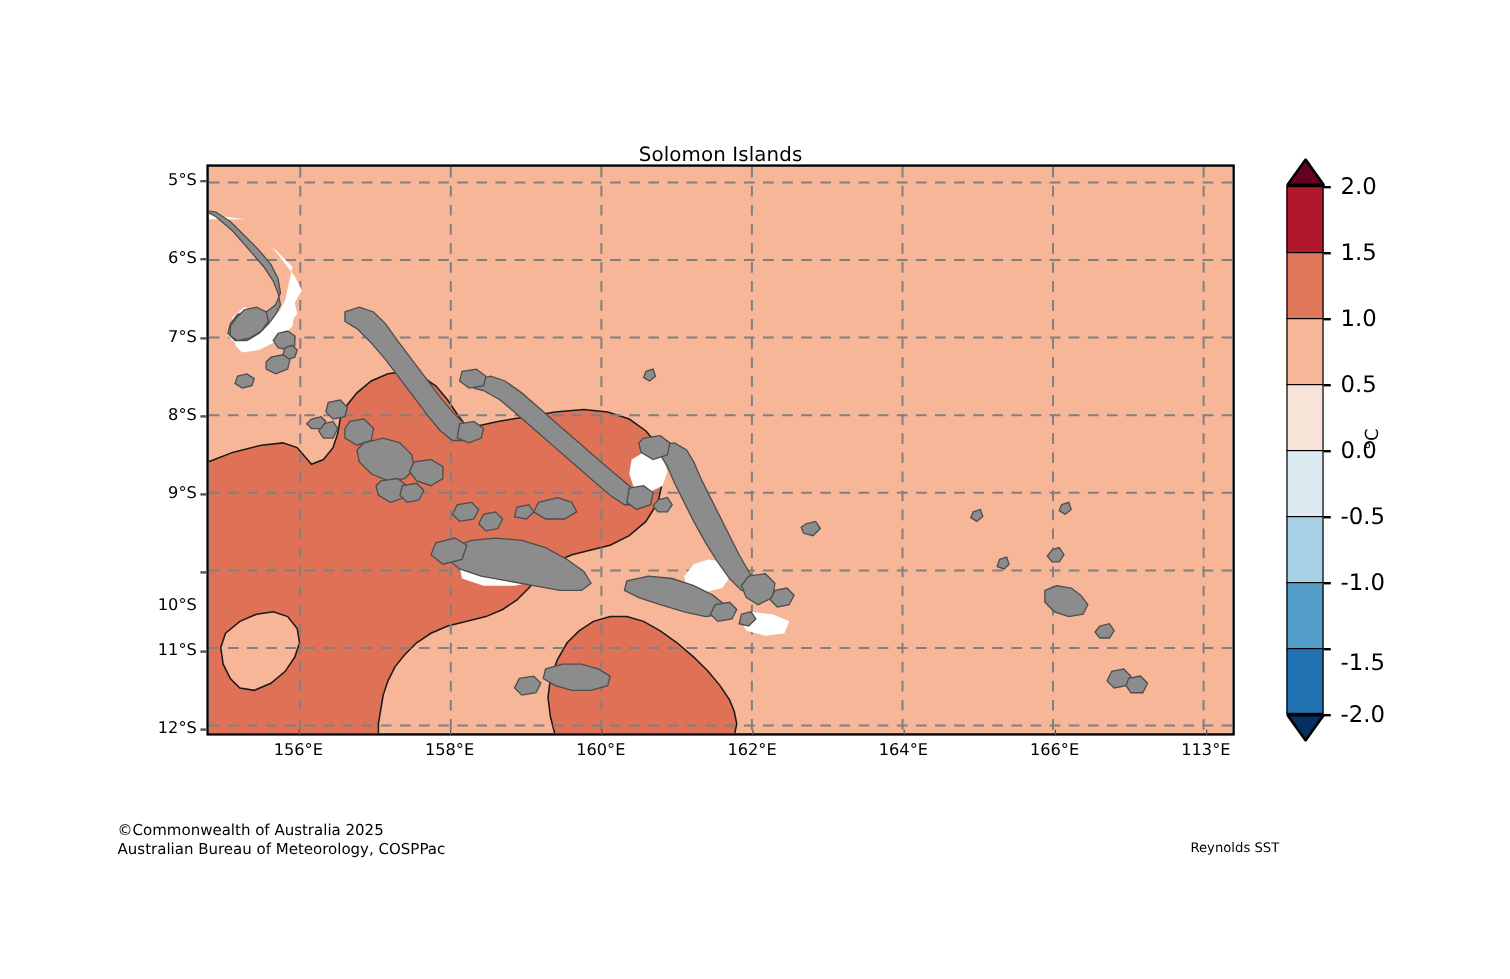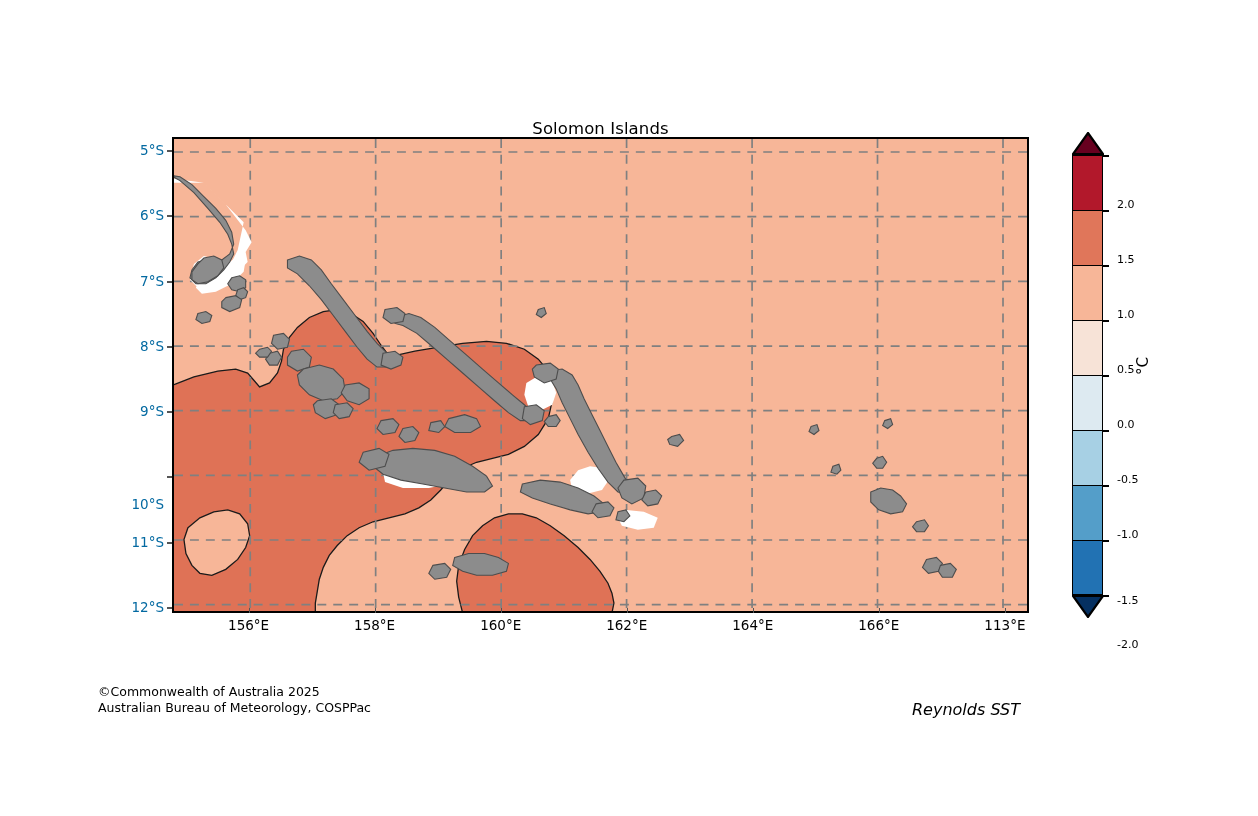--- a/index.html
+++ b/index.html
@@ -51,21 +51,21 @@
     height: 100%;
     display: block;
   }
   .ylabels-wrap, .xlabels-wrap { position: absolute; left:0; top:0; width:100%; height:100%; }
   .ytick-item {
     position: absolute;
     left: 0;
     width: 164px;
     text-align: right;
     font-size: 13.5px;
-    color: #0369a1;
+    color: #000000;
     transform: translateY(-50%);
     white-space: nowrap;
   }
   .xtick-item {
     position: absolute;
     top: 617px;
     font-size: 13.5px;
     color: #000;
     transform: translateX(-50%);
     white-space: nowrap;
@@ -103,25 +103,24 @@
   .cb-band:last-of-type { border-bottom: 1.1px solid #000; }
   .cb-arrow {
     position: absolute;
     left: -0.5px;
     width: 32px;
     height: 23px;
   }
   .cb-tick-label {
     position: absolute;
     left: 1117px;
-    font-size: 11px;
+    font-size: 19px;
     color: #000;
     transform: translateY(-50%);
     white-space: nowrap;
-    margin-top: 48px;
   }
   .cb-tickmark {
     position: absolute;
     left: 1103px;
     width: 6px;
     height: 1.6px;
     background: #000;
   }
   #cb-unit {
     position: absolute;
@@ -137,26 +136,25 @@
     position: absolute;
     left: 98px;
     font-size: 12.5px;
     color: #000;
     white-space: nowrap;
   }
   #footer-line1 { top: 684px; }
   #footer-line2 { top: 700px; }
   #footer-right {
     position: absolute;
-    left: 912px;
+    left: 992px;
     top: 700px;
-    font-size: 16px;
-    color: #000;
-    white-space: nowrap;
-    font-style: italic;
+    font-size: 11px;
+    color: #000;
+    white-space: nowrap;
   }
 </style>
 </head>
 <body>
 
 <div id="figure">
 
   <div class="title-block">
     <div class="title-line">Solomon Islands</div>
   </div>

